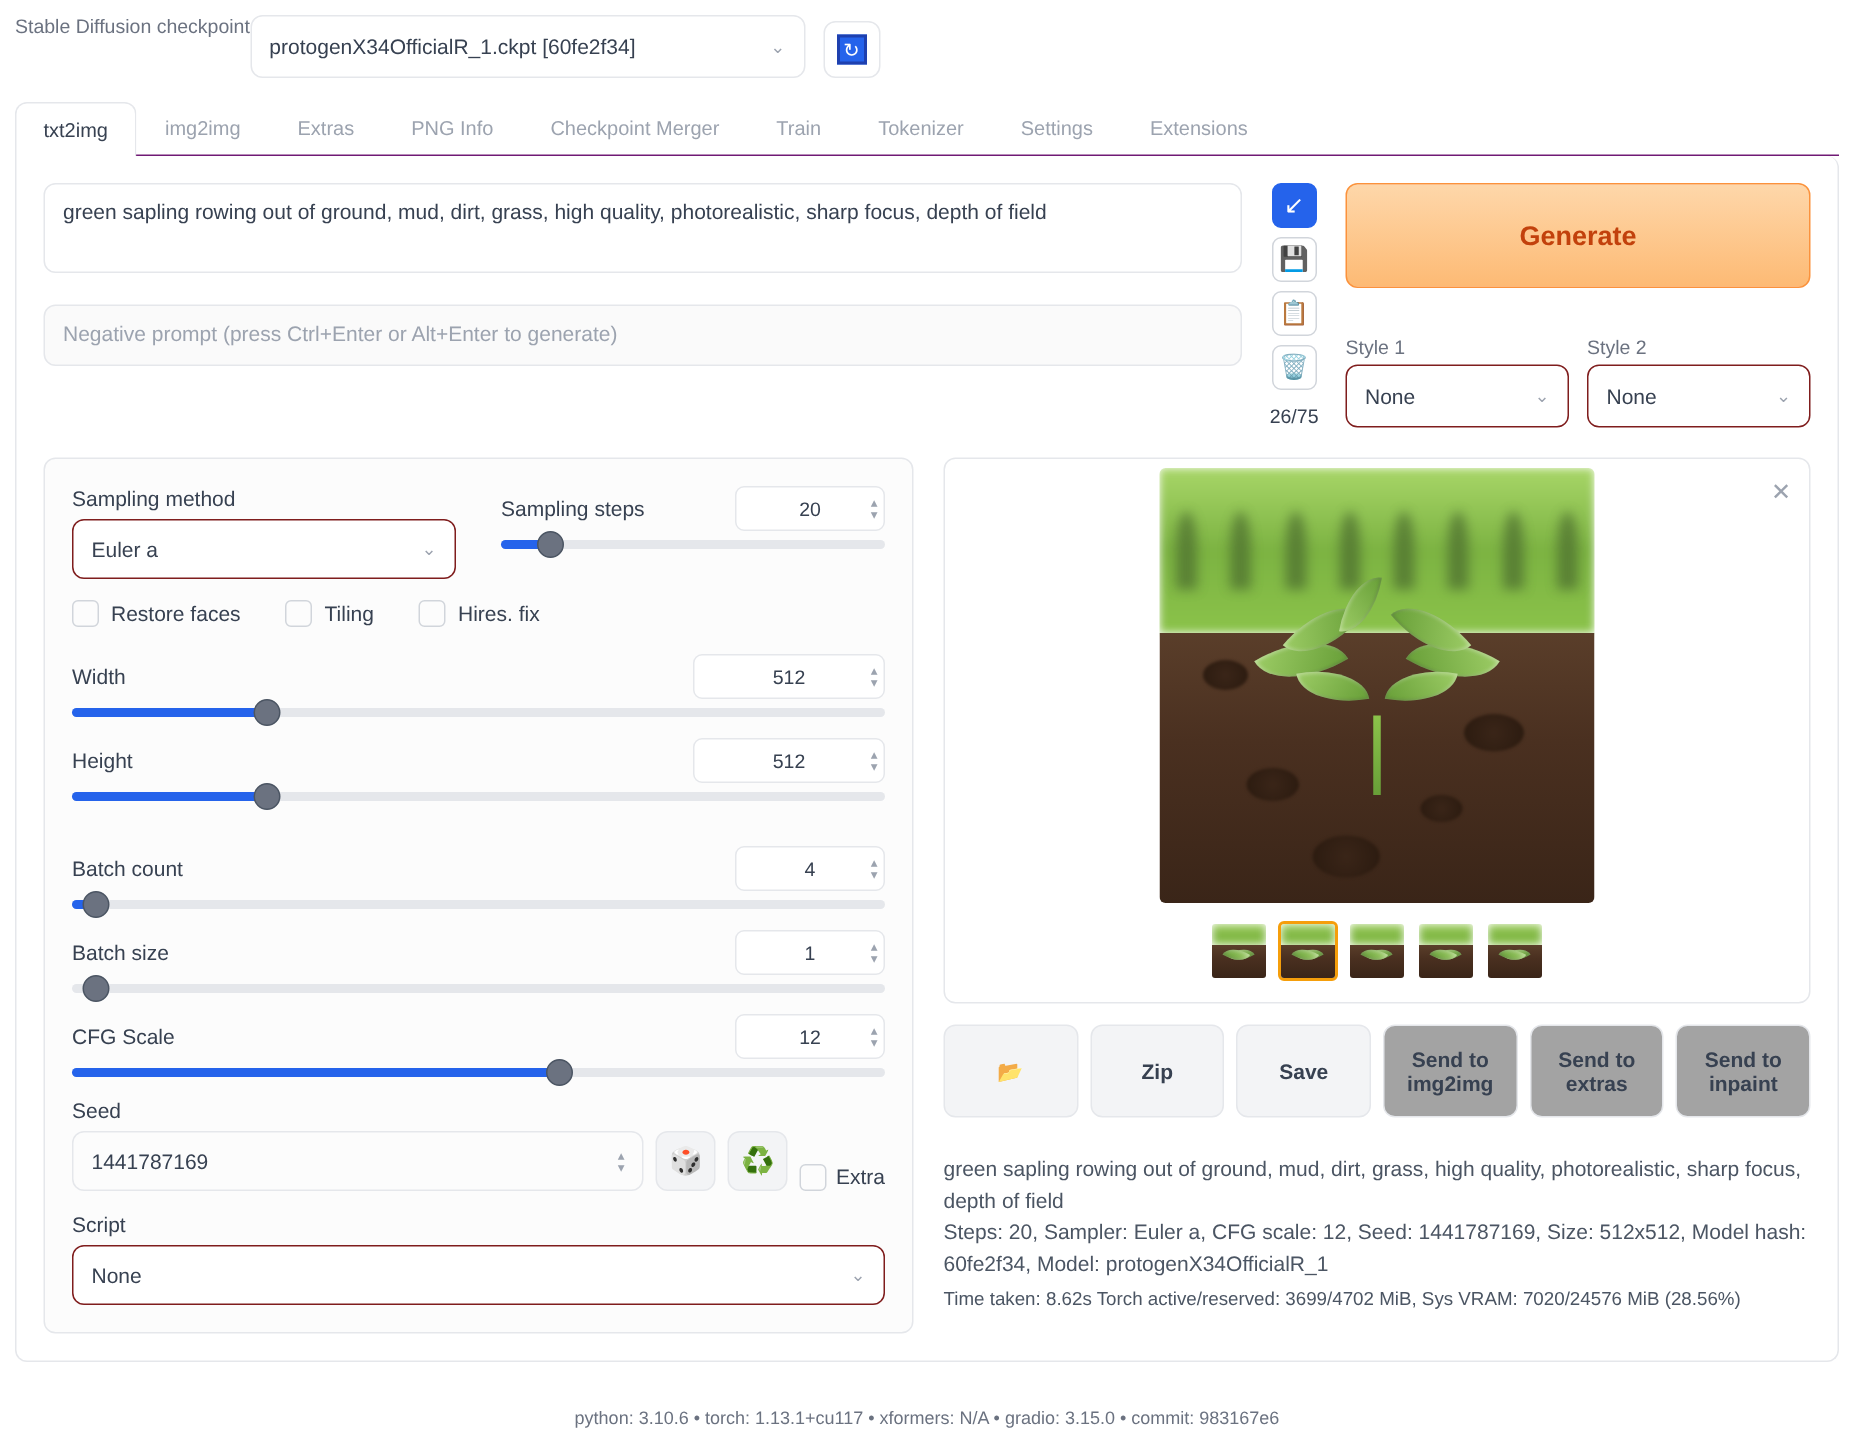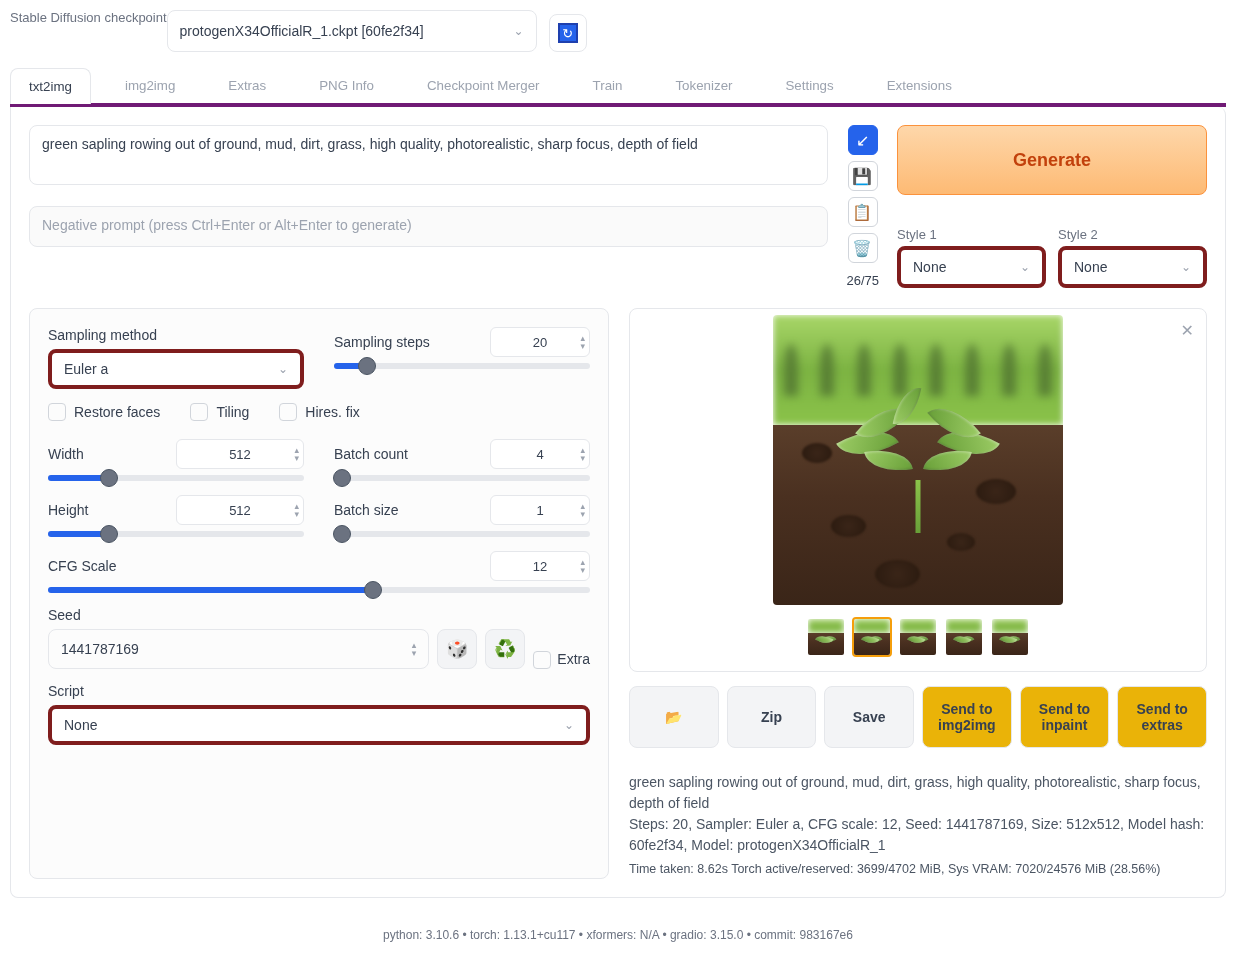--- a/index.html
+++ b/index.html
@@ -3,58 +3,58 @@
 <meta charset="utf-8">
 <style>
 * { box-sizing: border-box; margin: 0; padding: 0; }
 body { font-family: -apple-system, BlinkMacSystemFont, "Segoe UI", sans-serif; font-size: 14px; color: #374151; background: #fff; padding: 10px; }
 .header-row { display: flex; align-items: flex-end; gap: 12px; margin-bottom: 15px; }
 .checkpoint-wrap { display: flex; }
 .checkpoint-label { font-size: 13px; color: #6b7280; margin-bottom: 2px; }
 .checkpoint-select { display: flex; align-items: center; justify-content: space-between; width: 370px; height: 42px; padding: 0 12px; border: 1px solid #e5e7eb; border-radius: 8px; background: #fff; cursor: pointer; }
 .refresh-btn { width: 38px; height: 38px; border: 1px solid #e5e7eb; border-radius: 8px; display: flex; align-items: center; justify-content: center; background: #fff; cursor: pointer; }
 .refresh-icon { width: 20px; height: 20px; background: #2563eb; border: 2px solid #1e40af; display: flex; align-items: center; justify-content: center; color: #fff; font-size: 13px;}
-.tabs { display: flex; gap: 15px; border-bottom: 4px solid #701a75; }
+.tabs { display: flex; gap: 0; border-bottom: 1px solid #701a75; }
 .tab { padding: 10px 18px; color: #9ca3af; cursor: pointer; border: 1px solid transparent; border-bottom: none; background: none; }
 .tab.active { color: #374151; border-color: #e5e7eb; border-radius: 8px 8px 0 0; background: #fff; position: relative; top: 1px; }
 .panel { border: 1px solid #e5e7eb; border-top: none; border-radius: 0 8px 8px 8px; padding: 18px; }
 .top-row { display: flex; gap: 18px; }
 .prompts-col { flex: 1; display: flex; flex-direction: column; gap: 18px; }
 .prompt-box { width: 100%; border: 1px solid #e5e7eb; border-radius: 8px; padding: 10px 12px; resize: none; font-family: inherit; font-size: 14px; color: #374151; background: #fff; position: relative; }
 .prompt-box.neg { background: #fafafa; color: #9ca3af; }
 textarea::placeholder { color: #9ca3af; }
 .prompt-main { height: 60px; }
 .prompt-neg { height: 41px; }
 .icon-col { display: flex; flex-direction: column; gap: 6px; align-items: center; }
 .icon-btn { width: 30px; height: 30px; border: 1px solid #d1d5db; border-radius: 6px; display: flex; align-items: center; justify-content: center; background: #fff; cursor: pointer; font-size: 16px; }
 .icon-btn.blue { background: #2563eb; color: #fff; border-color: #2563eb; }
 .token-count { font-size: 13px; color: #374151; margin-top: 4px; }
 .right-col { width: 310px; display: flex; flex-direction: column; gap: 12px; }
 .generate-btn { width: 100%; height: 70px; background: linear-gradient(180deg, #fed7aa, #fdba74); border: 1px solid #fb923c; border-radius: 8px; color: #c2410c; font-size: 18px; font-weight: 600; cursor: pointer; }
 .styles-row { display: flex; gap: 12px; }
 .style-group { flex: 1; }
 .style-label { font-size: 13px; color: #6b7280; margin-bottom: 4px; display: block; margin-top: 20px; }
-.select { width: 100%; height: 42px; border: 4px solid #7f1d1d; border-radius: 8px; padding: 0 12px; display: flex; align-items: center; justify-content: space-between; background: #fff; cursor: pointer; }
+.select { width: 100%; height: 42px; border: 1px solid #7f1d1d; border-radius: 8px; padding: 0 12px; display: flex; align-items: center; justify-content: space-between; background: #fff; cursor: pointer; }
 .chevron { color: #9ca3af; font-size: 12px; }
 .main-row { display: flex; gap: 20px; margin-top: 20px; }
 .params-col { flex: 0 0 580px; border: 1px solid #e5e7eb; border-radius: 8px; padding: 18px; background: #fcfcfc; }
 .param-row { display: flex; gap: 30px; margin-bottom: 14px; }
 .param-group { flex: 1; }
 .param-label { font-size: 14px; color: #374151; margin-bottom: 6px; display: block; }
 .param-top { display: flex; justify-content: space-between; align-items: center; margin-bottom: 6px; }
 .num-input { width: 100px; height: 30px; border: 1px solid #e5e7eb; border-radius: 6px; text-align: center; background: #fff; display: flex; align-items: center; justify-content: center; position: relative; font-size: 13px; }
 .num-input.wide { width: 128px; }
 .spinner { position: absolute; right: 4px; color: #9ca3af; font-size: 9px; line-height: 8px; display:flex; flex-direction:column;}
 .slider-track { position: relative; height: 6px; background: #e5e7eb; border-radius: 3px; }
 .slider-fill { position: absolute; height: 6px; background: #2563eb; border-radius: 3px; }
 .slider-thumb { position: absolute; width: 18px; height: 18px; background: #6b7280; border-radius: 50%; top: -6px; transform: translateX(-50%); border: 1px solid #4b5563; }
 .checkboxes { display: flex; gap: 30px; margin-bottom: 18px; }
 .checkbox-wrap { display: flex; align-items: center; gap: 8px; cursor: pointer; }
 .checkbox { width: 18px; height: 18px; border: 1px solid #d1d5db; border-radius: 4px; }
-.two-cols { display: flex; gap: 30px; }
+.two-cols { display: flex; gap: 30px; flex-direction: column; }
 .two-cols > div { flex: 1; }
 .seed-row { display: flex; gap: 8px; align-items: flex-end; margin-top: 4px; }
 .seed-input { flex: 1; height: 40px; border: 1px solid #e5e7eb; border-radius: 8px; padding: 0 12px; display: flex; align-items: center; justify-content: space-between; }
 .small-btn { width: 40px; height: 40px; border: 1px solid #e5e7eb; border-radius: 8px; background: #f3f4f6; display: flex; align-items: center; justify-content: center; font-size: 18px; cursor: pointer; }
 .extra-cb { display: flex; gap: 6px; }
 .output-col { flex: 1; }
 .gallery-box { border: 1px solid #e5e7eb; border-radius: 8px; padding: 6px; position: relative; background: #fff; }
 .main-img { width: 290px; height: 290px; margin: 0 auto 8px; border-radius: 4px; overflow: hidden; }
 .sapling-img { width: 100%; height: 100%; position: relative; }
 .sky { position: absolute; top: 0; left: 0; right: 0; height: 38%; background: linear-gradient(180deg, #a8d668 0%, #7cb342 50%, #8bc34a 100%); filter: blur(3px); }
@@ -65,21 +65,21 @@
 .plant { position: absolute; top: 30%; left: 50%; transform: translateX(-50%); width: 60%; height: 45%; }
 .stem { position: absolute; bottom: 0; left: 50%; width: 5px; height: 40%; background: linear-gradient(180deg, #8bc34a, #689f38); transform: translateX(-50%); }
 .leaf { position: absolute; background: linear-gradient(135deg, #9ccc65, #689f38); border-radius: 0 100% 0 100%; box-shadow: inset 1px 1px 3px rgba(255,255,255,0.4), inset -1px -1px 2px rgba(0,0,0,0.2); }
 .close-x { position: absolute; top: 12px; right: 12px; color: #9ca3af; cursor: pointer; font-size: 16px; }
 .thumbs { display: flex; gap: 6px; justify-content: center; padding: 4px 0 8px; }
 .thumb { width: 40px; height: 40px; border-radius: 4px; overflow: hidden; cursor: pointer; border: 2px solid transparent; }
 .thumb.active { border-color: #f59e0b; }
 .thumb .sapling-img { transform: scale(1); }
 .output-buttons { display: flex; gap: 8px; margin-top: 14px; }
 .out-btn { flex: 1; height: 62px; border: 1px solid #e5e7eb; border-radius: 8px; background: #f3f4f6; display: flex; align-items: center; justify-content: center; text-align: center; font-size: 14px; font-weight: 600; color: #374151; cursor: pointer; padding: 0 4px; }
-.out-btn.white { background: #eab308; }
+.out-btn.white { background: #a3a3a3; }
 .summary { margin-top: 24px; font-size: 14px; color: #4b5563; line-height: 1.5; }
 .footer { text-align: center; margin-top: 30px; font-size: 14px; color: #374151; }
 .footer-links span { margin: 0 8px; color: #9ca3af; }
 .footer-meta { font-size: 12px; color: #6b7280; margin-top: 6px; }
 </style>
 </head>
 <body>
 
 <div class="header-row">
   <div class="checkpoint-wrap">
@@ -397,22 +397,22 @@
         </div>
       </div>
 
       <div class="output-buttons">
         <div class="out-btn">
             <span>📂</span>
           </div>
         <div class="out-btn">Zip</div>
         <div class="out-btn">Save</div>
         <div class="out-btn white">Send to img2img</div>
+        <div class="out-btn white">Send to extras</div>
         <div class="out-btn white">Send to inpaint</div>
-        <div class="out-btn white">Send to extras</div>
       </div>
 
       <div class="summary">
         <div>green sapling rowing out of ground, mud, dirt, grass, high quality, photorealistic, sharp focus, depth of field</div>
         <div>Steps: 20, Sampler: Euler a, CFG scale: 12, Seed: 1441787169, Size: 512x512, Model hash: 60fe2f34, Model: protogenX34OfficialR_1</div>
         <div style="font-size:12.5px;margin-top:4px;">Time taken: 8.62s   Torch active/reserved: 3699/4702 MiB, Sys VRAM: 7020/24576 MiB (28.56%)</div>
       </div>
     </div>
   </div>
 </div>

